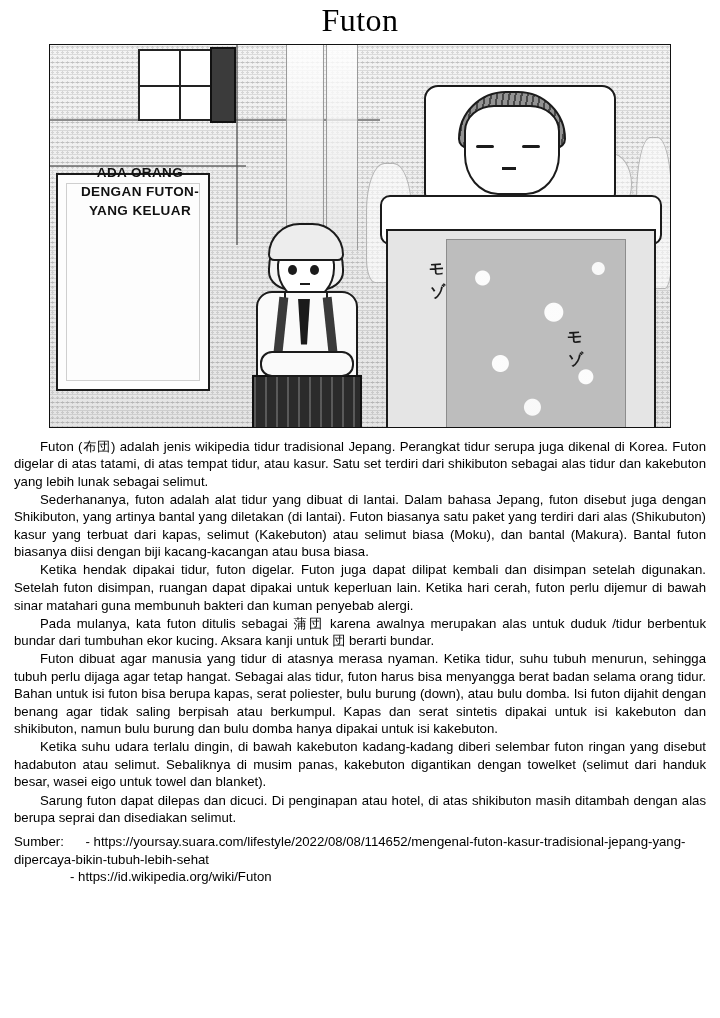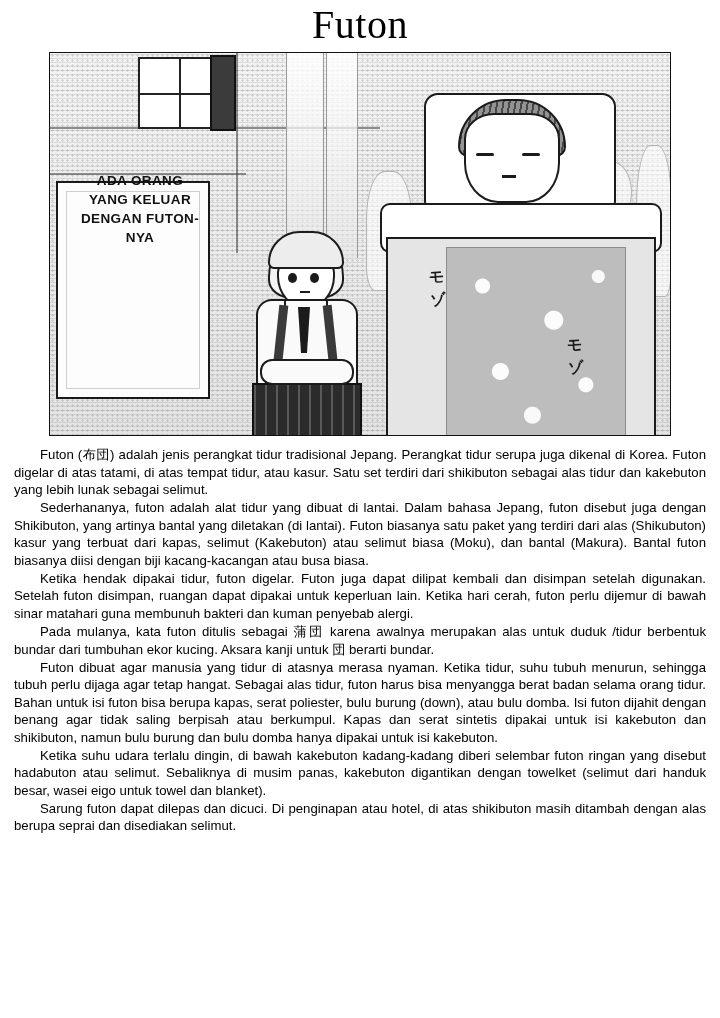--- a/index.html
+++ b/index.html
@@ -17,21 +17,21 @@
   }
   .page {
     width: 720px;
     height: 1018px;
     position: relative;
     box-sizing: border-box;
   }
   .title {
     text-align: center;
     font-family: "Liberation Serif", serif;
-    font-size: 40px;
+    font-size: 32px;
     font-weight: normal;
     letter-spacing: 0.5px;
     margin: 4px 0 6px 0;
     line-height: 1.05;
   }
 
   
   .panel {
     position: relative;
     margin: 0 auto;
@@ -291,23 +291,22 @@
 
     <div class="curtain" style="left:236px;width:36px;"></div>
     <div class="curtain" style="left:276px;width:30px;"></div>
 
     <div class="poster">
       <div class="poster-inner"></div>
     </div>
 
     <div class="speech-lines">
       <div>ADA ORANG</div>
+      <div>DENGAN FUTON-</div>
       <div>YANG KELUAR</div>
-      <div>DENGAN FUTON-</div>
-      <div>NYA</div>
     </div>
 
     <div class="ghost" style="left:316px;top:118px;width:44px;height:118px;"></div>
     <div class="ghost" style="left:586px;top:92px;width:34px;height:150px;"></div>
     <div class="ghost" style="left:540px;top:108px;width:40px;height:60px;border-radius:50%;"></div>
 
     <div class="girl">
       <div class="hair"></div>
       <div class="face"></div>
       <div class="fringe"></div>
@@ -333,23 +332,28 @@
       <div class="blanket-top"></div>
       <div class="quilt">
         <div class="quilt-pattern"></div>
       </div>
       <div class="sfx one jp">モゾ</div>
       <div class="sfx two jp">モゾ</div>
     </div>
   </div>
 
   <div class="content">
-    <p>Futon (布団) adalah jenis perangkat tidur tradisional Jepang. Perangkat tidur serupa juga dikenal di Korea. Futon digelar di atas tatami, di atas tempat tidur, atau kasur. Satu set terdiri dari shikibuton sebagai alas tidur dan kakebuton yang lebih lunak sebagai selimut.</p>
+    <p>Futon (布団) adalah jenis wikipedia tidur tradisional Jepang. Perangkat tidur serupa juga dikenal di Korea. Futon digelar di atas tatami, di atas tempat tidur, atau kasur. Satu set terdiri dari shikibuton sebagai alas tidur dan kakebuton yang lebih lunak sebagai selimut.</p>
     <p>Sederhananya, futon adalah alat tidur yang dibuat di lantai. Dalam bahasa Jepang, futon disebut juga dengan Shikibuton, yang artinya bantal yang diletakan (di lantai). Futon biasanya satu paket yang terdiri dari alas (Shikubuton) kasur yang terbuat dari kapas, selimut (Kakebuton) atau selimut biasa (Moku), dan bantal (Makura). Bantal futon biasanya diisi dengan biji kacang-kacangan atau busa biasa.</p>
     <p>Ketika hendak dipakai tidur, futon digelar. Futon juga dapat dilipat kembali dan disimpan setelah digunakan. Setelah futon disimpan, ruangan dapat dipakai untuk keperluan lain. Ketika hari cerah, futon perlu dijemur di bawah sinar matahari guna membunuh bakteri dan kuman penyebab alergi.</p>
     <p>Pada mulanya, kata futon ditulis sebagai 蒲団 karena awalnya merupakan alas untuk duduk /tidur berbentuk bundar dari tumbuhan ekor kucing. Aksara kanji untuk 団 berarti bundar.</p>
     <p>Futon dibuat agar manusia yang tidur di atasnya merasa nyaman. Ketika tidur, suhu tubuh menurun, sehingga tubuh perlu dijaga agar tetap hangat. Sebagai alas tidur, futon harus bisa menyangga berat badan selama orang tidur. Bahan untuk isi futon bisa berupa kapas, serat poliester, bulu burung (down), atau bulu domba. Isi futon dijahit dengan benang agar tidak saling berpisah atau berkumpul. Kapas dan serat sintetis dipakai untuk isi kakebuton dan shikibuton, namun bulu burung dan bulu domba hanya dipakai untuk isi kakebuton.</p>
     <p>Ketika suhu udara terlalu dingin, di bawah kakebuton kadang-kadang diberi selembar futon ringan yang disebut hadabuton atau selimut. Sebaliknya di musim panas, kakebuton digantikan dengan towelket (selimut dari handuk besar, wasei eigo untuk towel dan blanket).</p>
     <p>Sarung futon dapat dilepas dan dicuci. Di penginapan atau hotel, di atas shikibuton masih ditambah dengan alas berupa seprai dan disediakan selimut.</p>
   </div>
 
+  <div class="source">
+    <span class="label">Sumber:</span>
+    <span class="source-first" style="margin-left:18px;">- https://yoursay.suara.com/lifestyle/2022/08/08/114652/mengenal-futon-kasur-tradisional-jepang-yang-dipercaya-bikin-tubuh-lebih-sehat</span>
+    <span class="source-item">- https://id.wikipedia.org/wiki/Futon</span>
+  </div>
 
 </div>
 
 </body></html>

